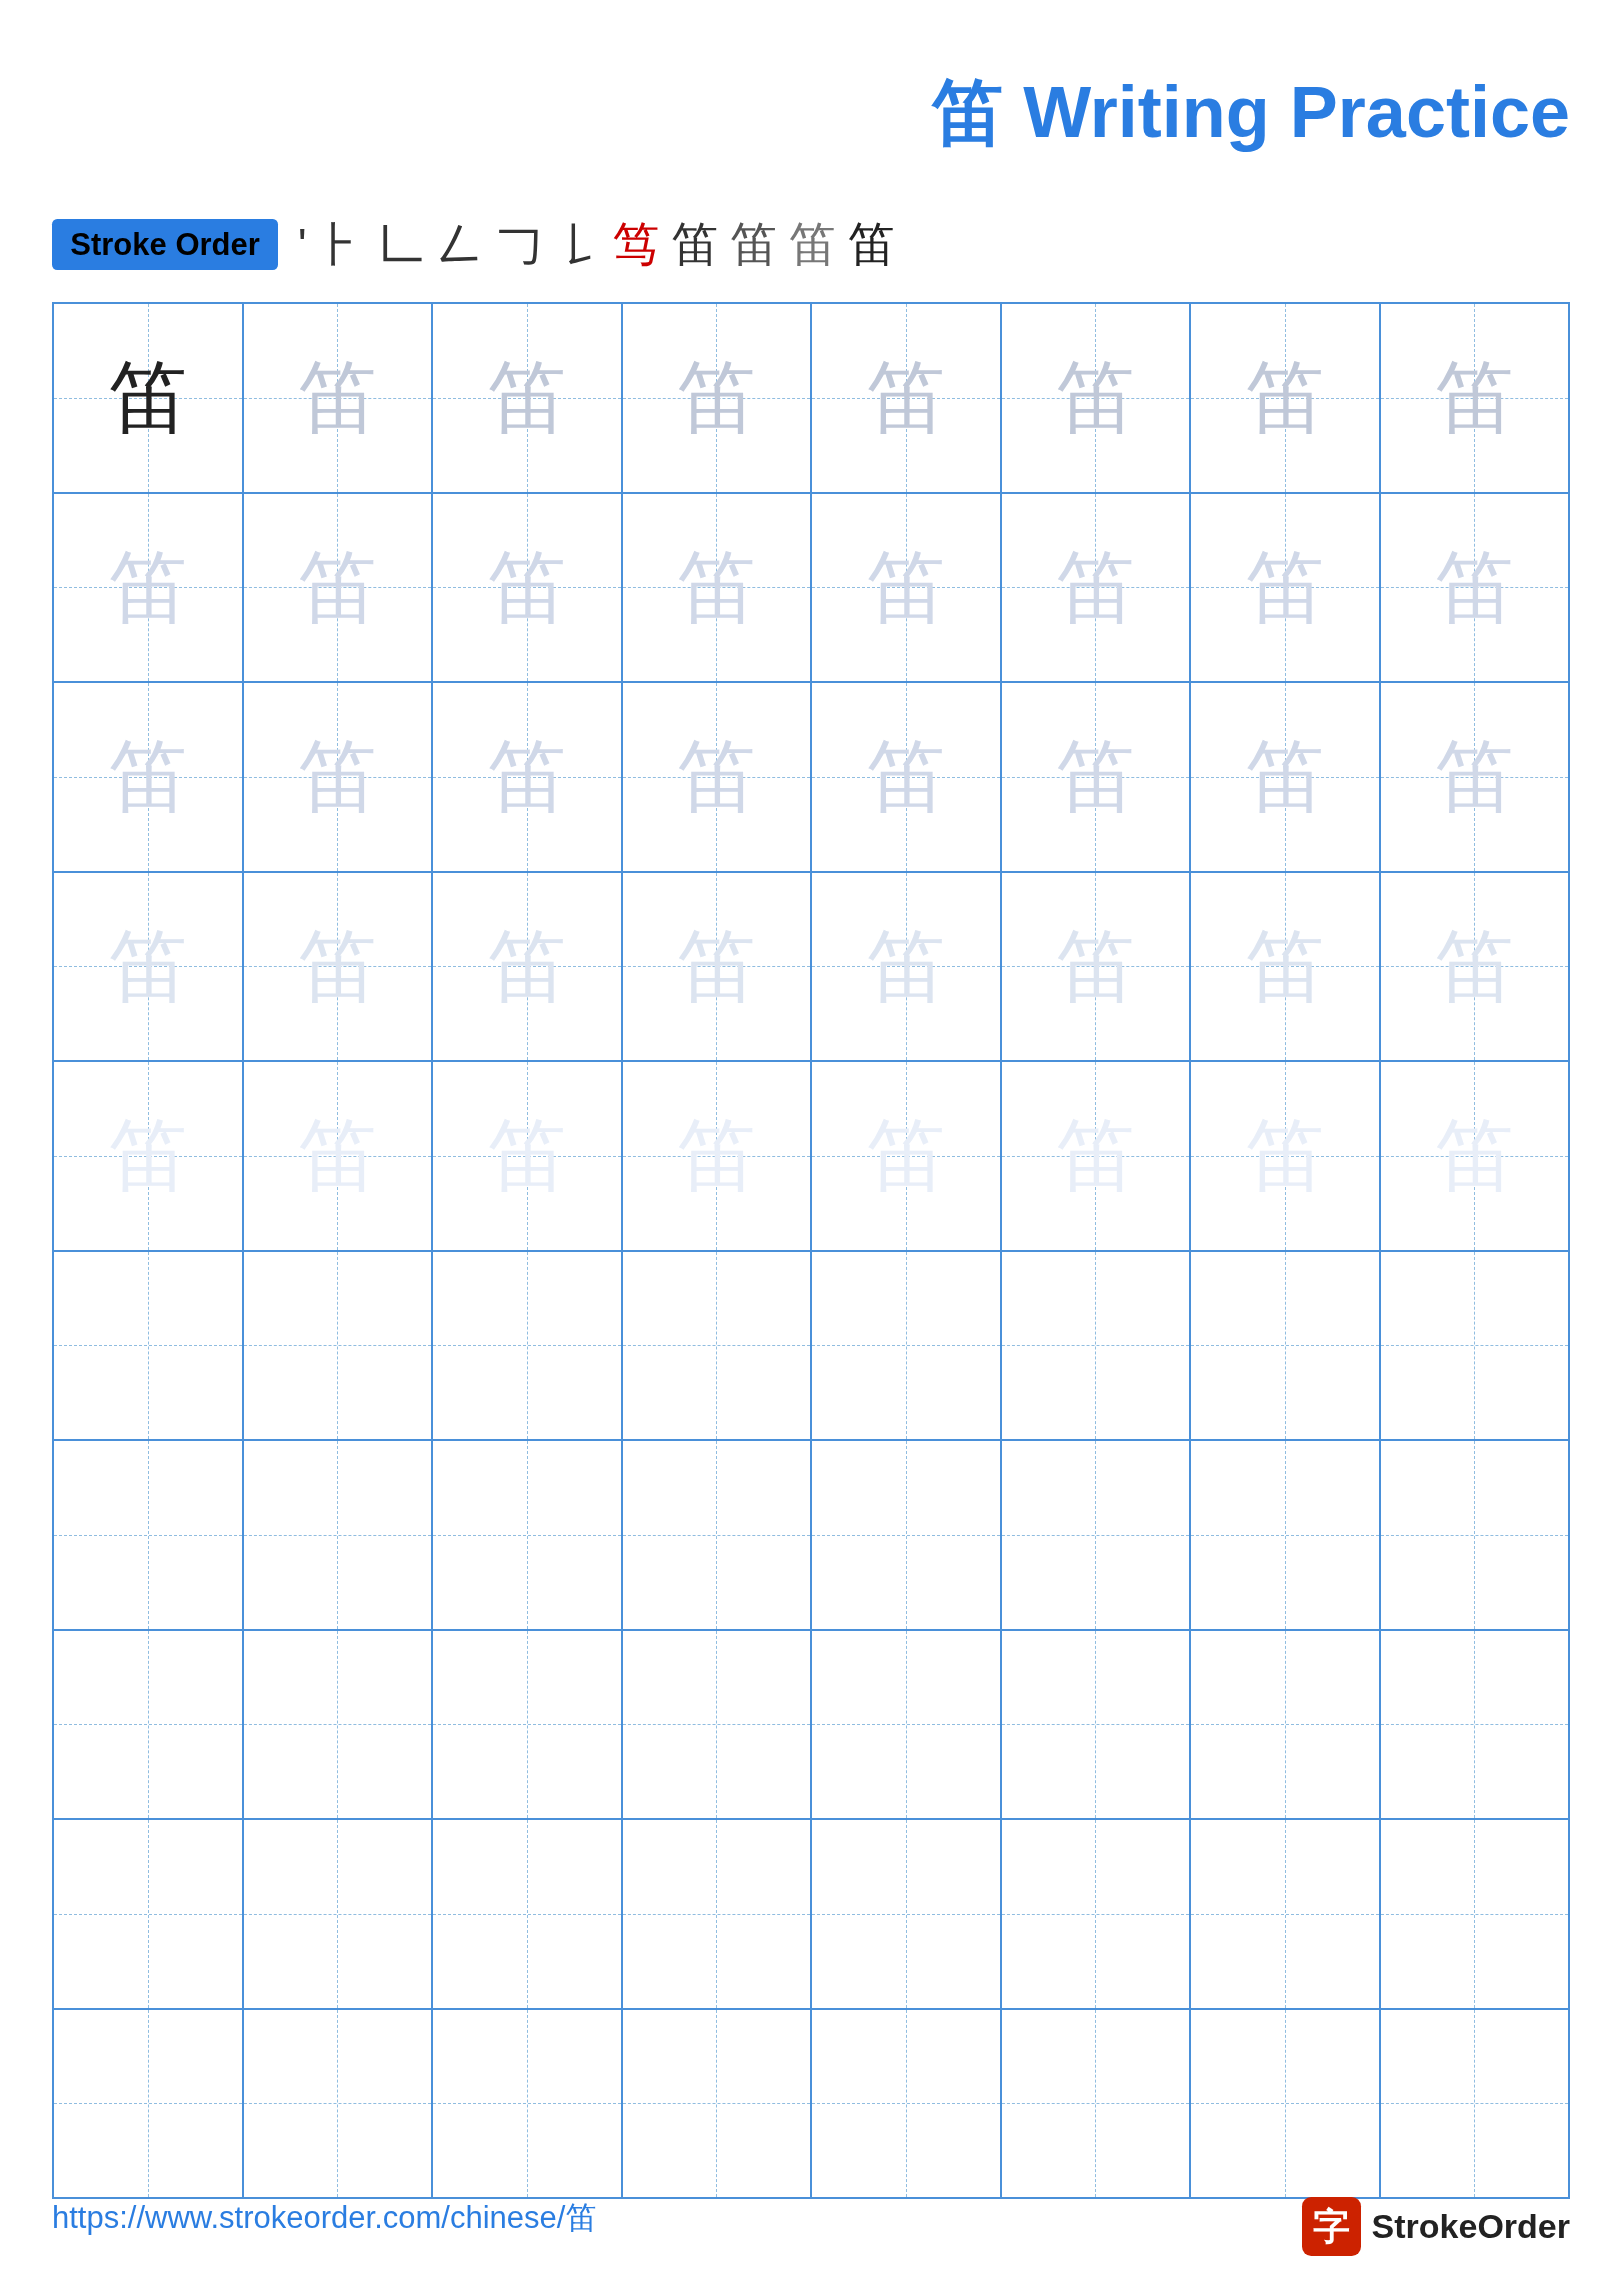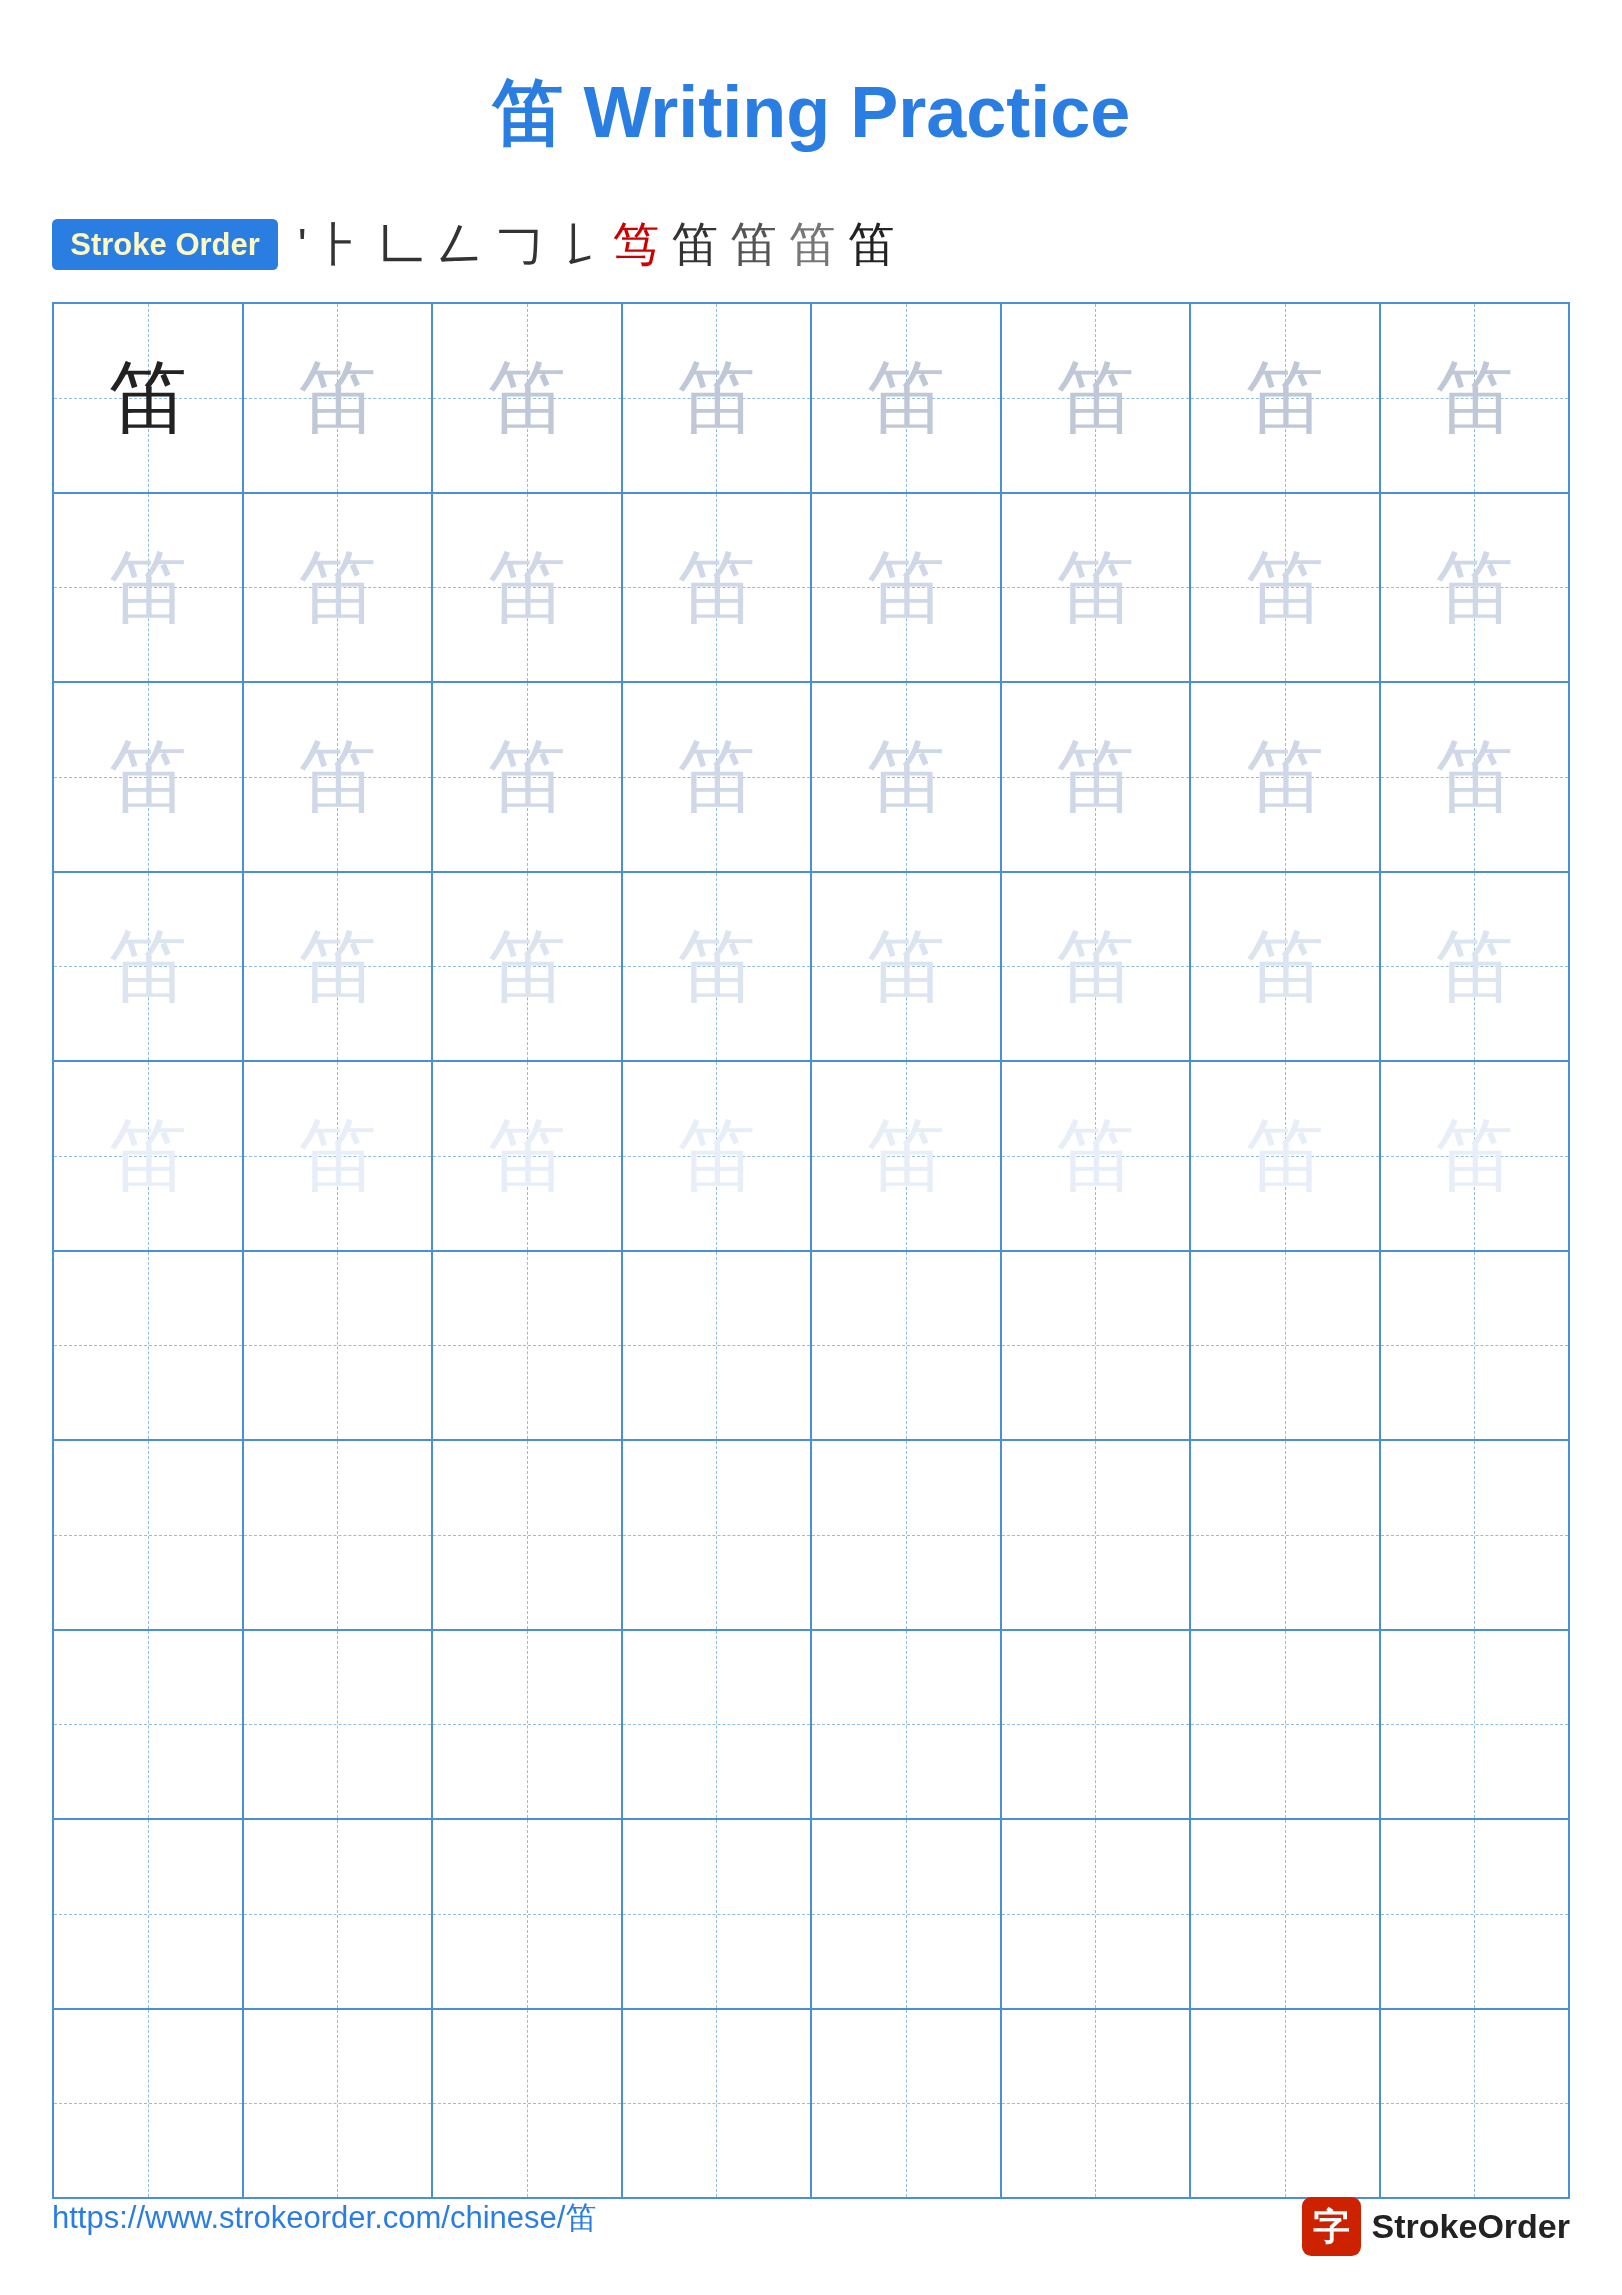--- a/index.html
+++ b/index.html
@@ -7,38 +7,38 @@
     body {
       background: #ffffff;
       font-family: sans-serif;
       width: 1622px;
       min-height: 2295px;
       position: relative;
       padding: 39px 52px;
     }
 
     .page-title {
-      text-align: center;
+      text-align: right;
       font-size: 72px;
       font-weight: bold;
       color: #2a7de1;
       margin-bottom: 52px;
       margin-top: 26px;
     }
 
     .stroke-order-row {
       display: flex;
       align-items: center;
       margin-bottom: 26px;
       gap: 19.6px;
     }
 
     .stroke-order-badge {
       background: #2a7de1;
-      color: #fef9c3;
+      color: #000000;
       font-size: 31px;
       font-weight: bold;
       padding: 7.9px 18.3px;
       border-radius: 5.2px;
       white-space: nowrap;
     }
 
     .stroke-order-chars {
       display: flex;
       align-items: center;

